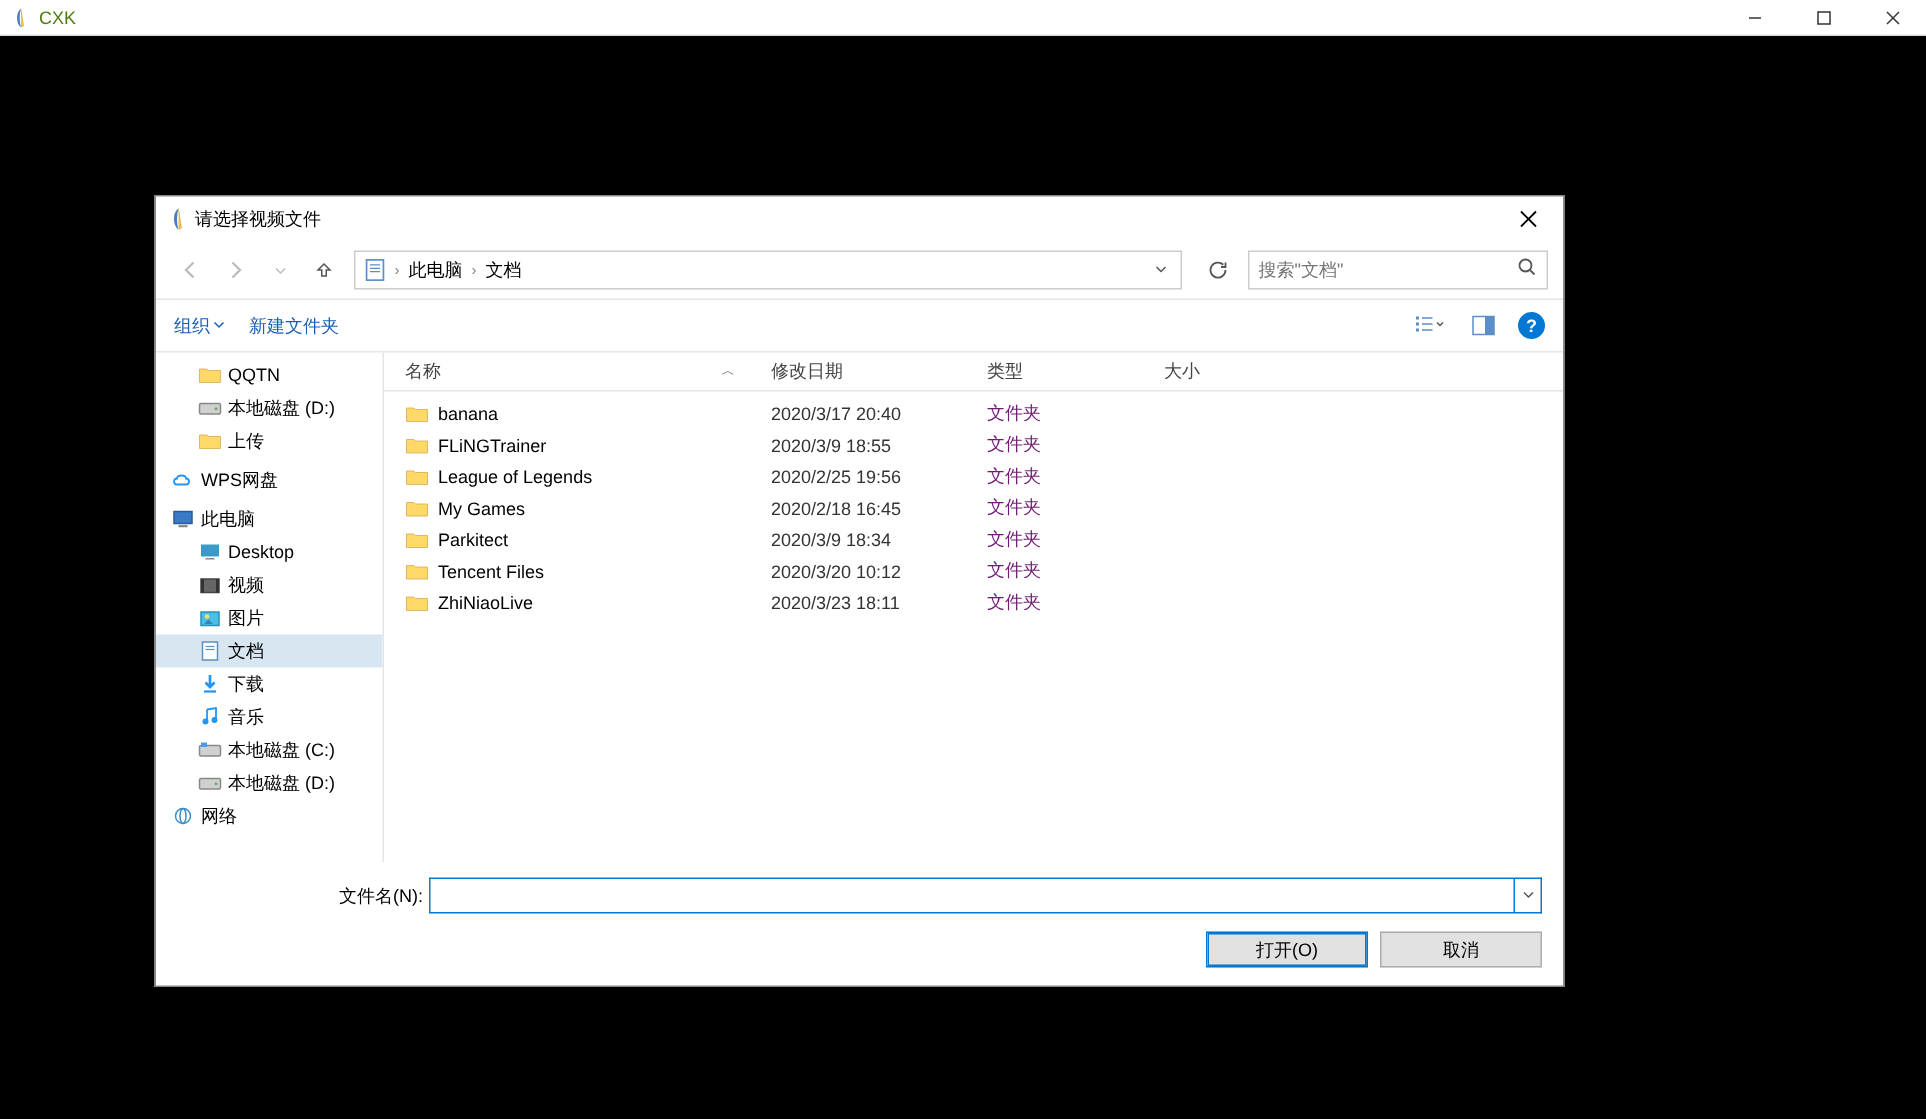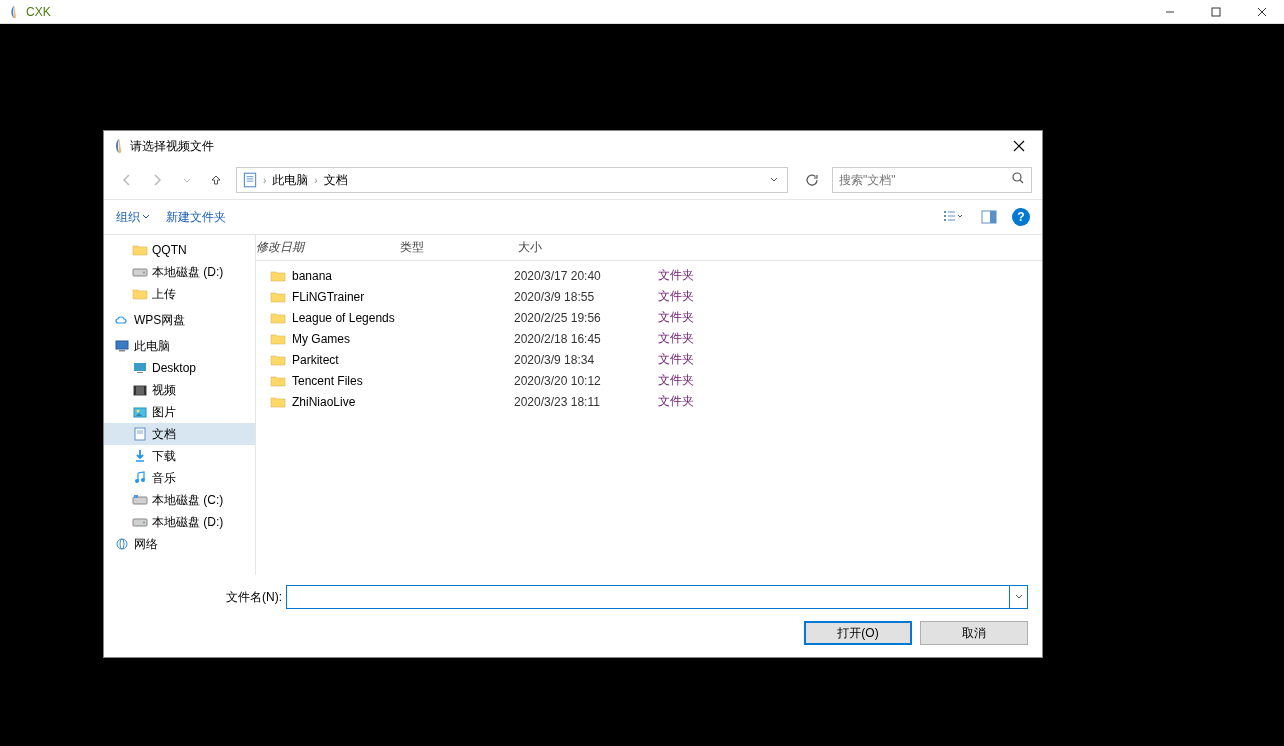--- a/index.html
+++ b/index.html
@@ -49,21 +49,21 @@
 .tree-item { display: flex; align-items: center; height: 22px; padding-left: 14px; font-size: 12px; cursor: pointer; gap: 4px; }
 .tree-item.indent1 { padding-left: 28px; }
 .tree-item.selected { background: #d8e6f2; }
 .tree-item.section { padding-left: 10px; margin-top: 4px; }
 .tree-icon { width: 16px; height: 16px; display: flex; align-items: center; justify-content: center; flex-shrink: 0; }
 .tree-label { white-space: nowrap; overflow: hidden; text-overflow: ellipsis; }
 
 .filelist { flex: 1; display: flex; flex-direction: column; }
 .list-header { height: 26px; display: flex; align-items: center; border-bottom: 1px solid #e5e5e5; font-size: 12px; color: #444; }
 .col-name { width: 258px; padding-left: 14px; display: flex; align-items: center; gap: 4px; }
-.col-date { width: 144px; font-style: italic; }
+.col-date { width: 144px; }
 .col-type { width: 118px; }
 .col-size { width: 80px; }
 .sort-ind { font-size: 9px; color: #777; margin-left: auto; margin-right: 24px; }
 .list-body { flex: 1; overflow-y: auto; padding-top: 4px; }
 .file-row { height: 21px; display: flex; align-items: center; font-size: 12px; cursor: pointer; }
 .file-icon { width: 16px; height: 16px; margin-left: 14px; margin-right: 6px; }
 .file-name { width: 222px; }
 .file-date { width: 144px; color: #333; }
 .file-type { width: 118px; color: #701a75; }
 
@@ -334,20 +334,24 @@
                 <circle cx="8" cy="7" r="5" fill="none" stroke="#3a8bc8" stroke-width="1"></circle>
                 <ellipse cx="8" cy="7" rx="2" ry="5" fill="none" stroke="#3a8bc8" stroke-width="1"></ellipse>
               </svg>
             </span>
             <span class="tree-label">网络</span>
           </div>
       </div>
 
       <div class="filelist">
         <div class="list-header">
+          <div class="col-name">
+              <span>名称</span>
+              <span class="sort-ind">︿</span>
+            </div>
           <div class="col-date">修改日期</div>
           <div class="col-type">类型</div>
           <div class="col-size">大小</div>
         </div>
         <div class="list-body" id="file-rows">
             <div class="file-row">
               <svg class="file-icon" width="16" height="14" viewBox="0 0 16 14">
                 <path class="folder-svg" d="M1 3 L1 12 L15 12 L15 4 L7 4 L6 3 Z"></path>
               </svg>
               <span class="file-name">banana</span>

